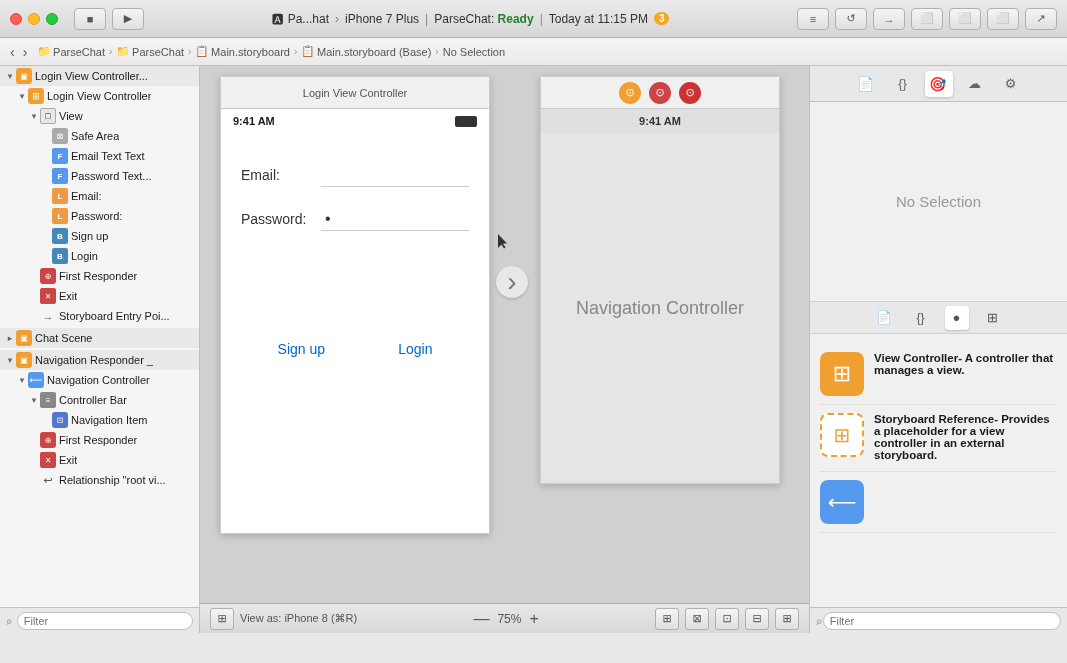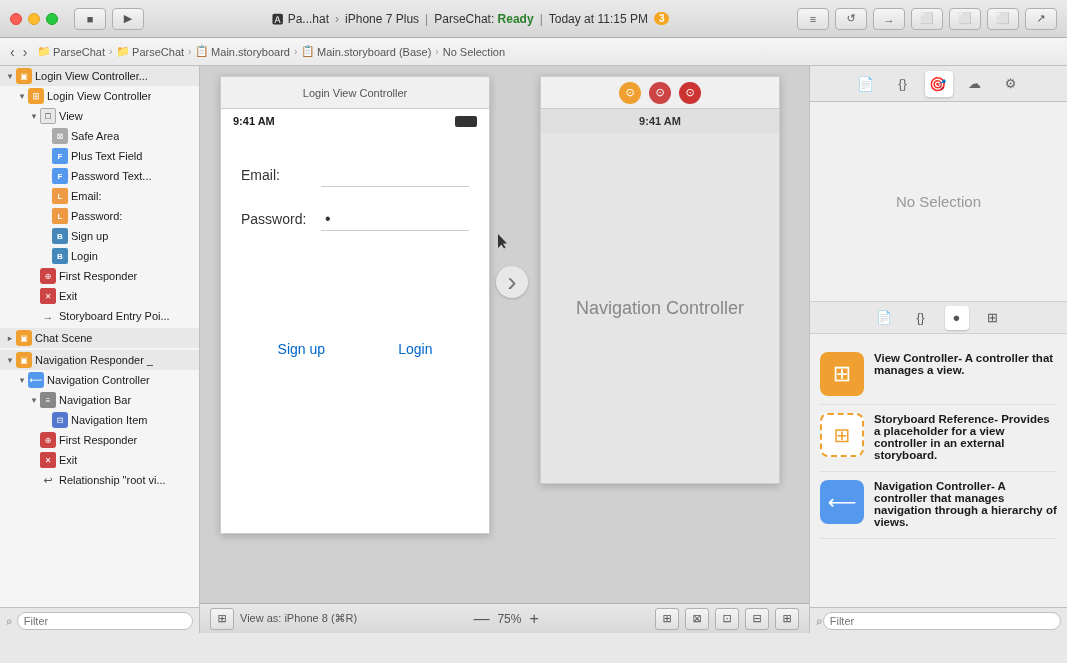--- a/index.html
+++ b/index.html
@@ -176,21 +176,21 @@
 
       <div class="tree-item" style="padding-left:40px;">
         <span class="tree-arrow none"></span>
         <span class="tree-icon icon-safe" style="background:#aaa;color:white;font-size:8px;">⊠</span>
         <span class="tree-label">Safe Area</span>
       </div>
 
       <div class="tree-item" style="padding-left:40px;">
         <span class="tree-arrow none"></span>
         <span class="tree-icon icon-field" style="background:#5599ee;color:white;font-size:8px;font-weight:bold;">F</span>
-        <span class="tree-label">Plus Text Field</span>
+        <span class="tree-label">Email Text Text</span>
       </div>
 
       <div class="tree-item" style="padding-left:40px;">
         <span class="tree-arrow none"></span>
         <span class="tree-icon icon-field" style="background:#5599ee;color:white;font-size:8px;font-weight:bold;">F</span>
         <span class="tree-label">Password Text...</span>
       </div>
 
       <div class="tree-item" style="padding-left:40px;">
         <span class="tree-arrow none"></span>
@@ -248,21 +248,21 @@
 
       <div class="tree-item" style="padding-left:16px;">
         <span class="tree-arrow open"></span>
         <span class="tree-icon icon-nav-ctrl" style="background:#5599ee;color:white;font-size:9px;border-radius:3px;">⟵</span>
         <span class="tree-label">Navigation Controller</span>
       </div>
 
       <div class="tree-item" style="padding-left:28px;">
         <span class="tree-arrow open"></span>
         <span class="tree-icon icon-navbar" style="background:#888;color:white;font-size:8px;">≡</span>
-        <span class="tree-label">Navigation Bar</span>
+        <span class="tree-label">Controller Bar</span>
       </div>
 
       <div class="tree-item" style="padding-left:40px;">
         <span class="tree-arrow none"></span>
         <span class="tree-icon icon-navitem" style="background:#5577cc;color:white;font-size:8px;border-radius:3px;">⊟</span>
         <span class="tree-label">Navigation Item</span>
       </div>
 
       <div class="tree-item" style="padding-left:28px;">
         <span class="tree-arrow none"></span>
@@ -401,23 +401,20 @@
         </div>
         <div class="lib-text">
           <div class="lib-title"><strong>Storyboard Reference</strong><span>- Provides a placeholder for a view controller in an external storyboard.</span></div>
         </div>
       </div>
 
       <div class="lib-item">
         <div class="lib-icon nc-icon" style="background:#5599ee;">
           <span style="font-size:20px;color:white;">⟵</span>
         </div>
-        <div class="lib-text">
-          <div class="lib-title"><strong>Navigation Controller</strong><span>- A controller that manages navigation through a hierarchy of views.</span></div>
-        </div>
       </div>
     </div>
 
     <div class="library-filter">
       <span style="color:#888;font-size:12px;">⌕</span>
       <input class="lib-filter-input" type="text" placeholder="Filter" style="">
     </div>
   </div>
 
 </div>

